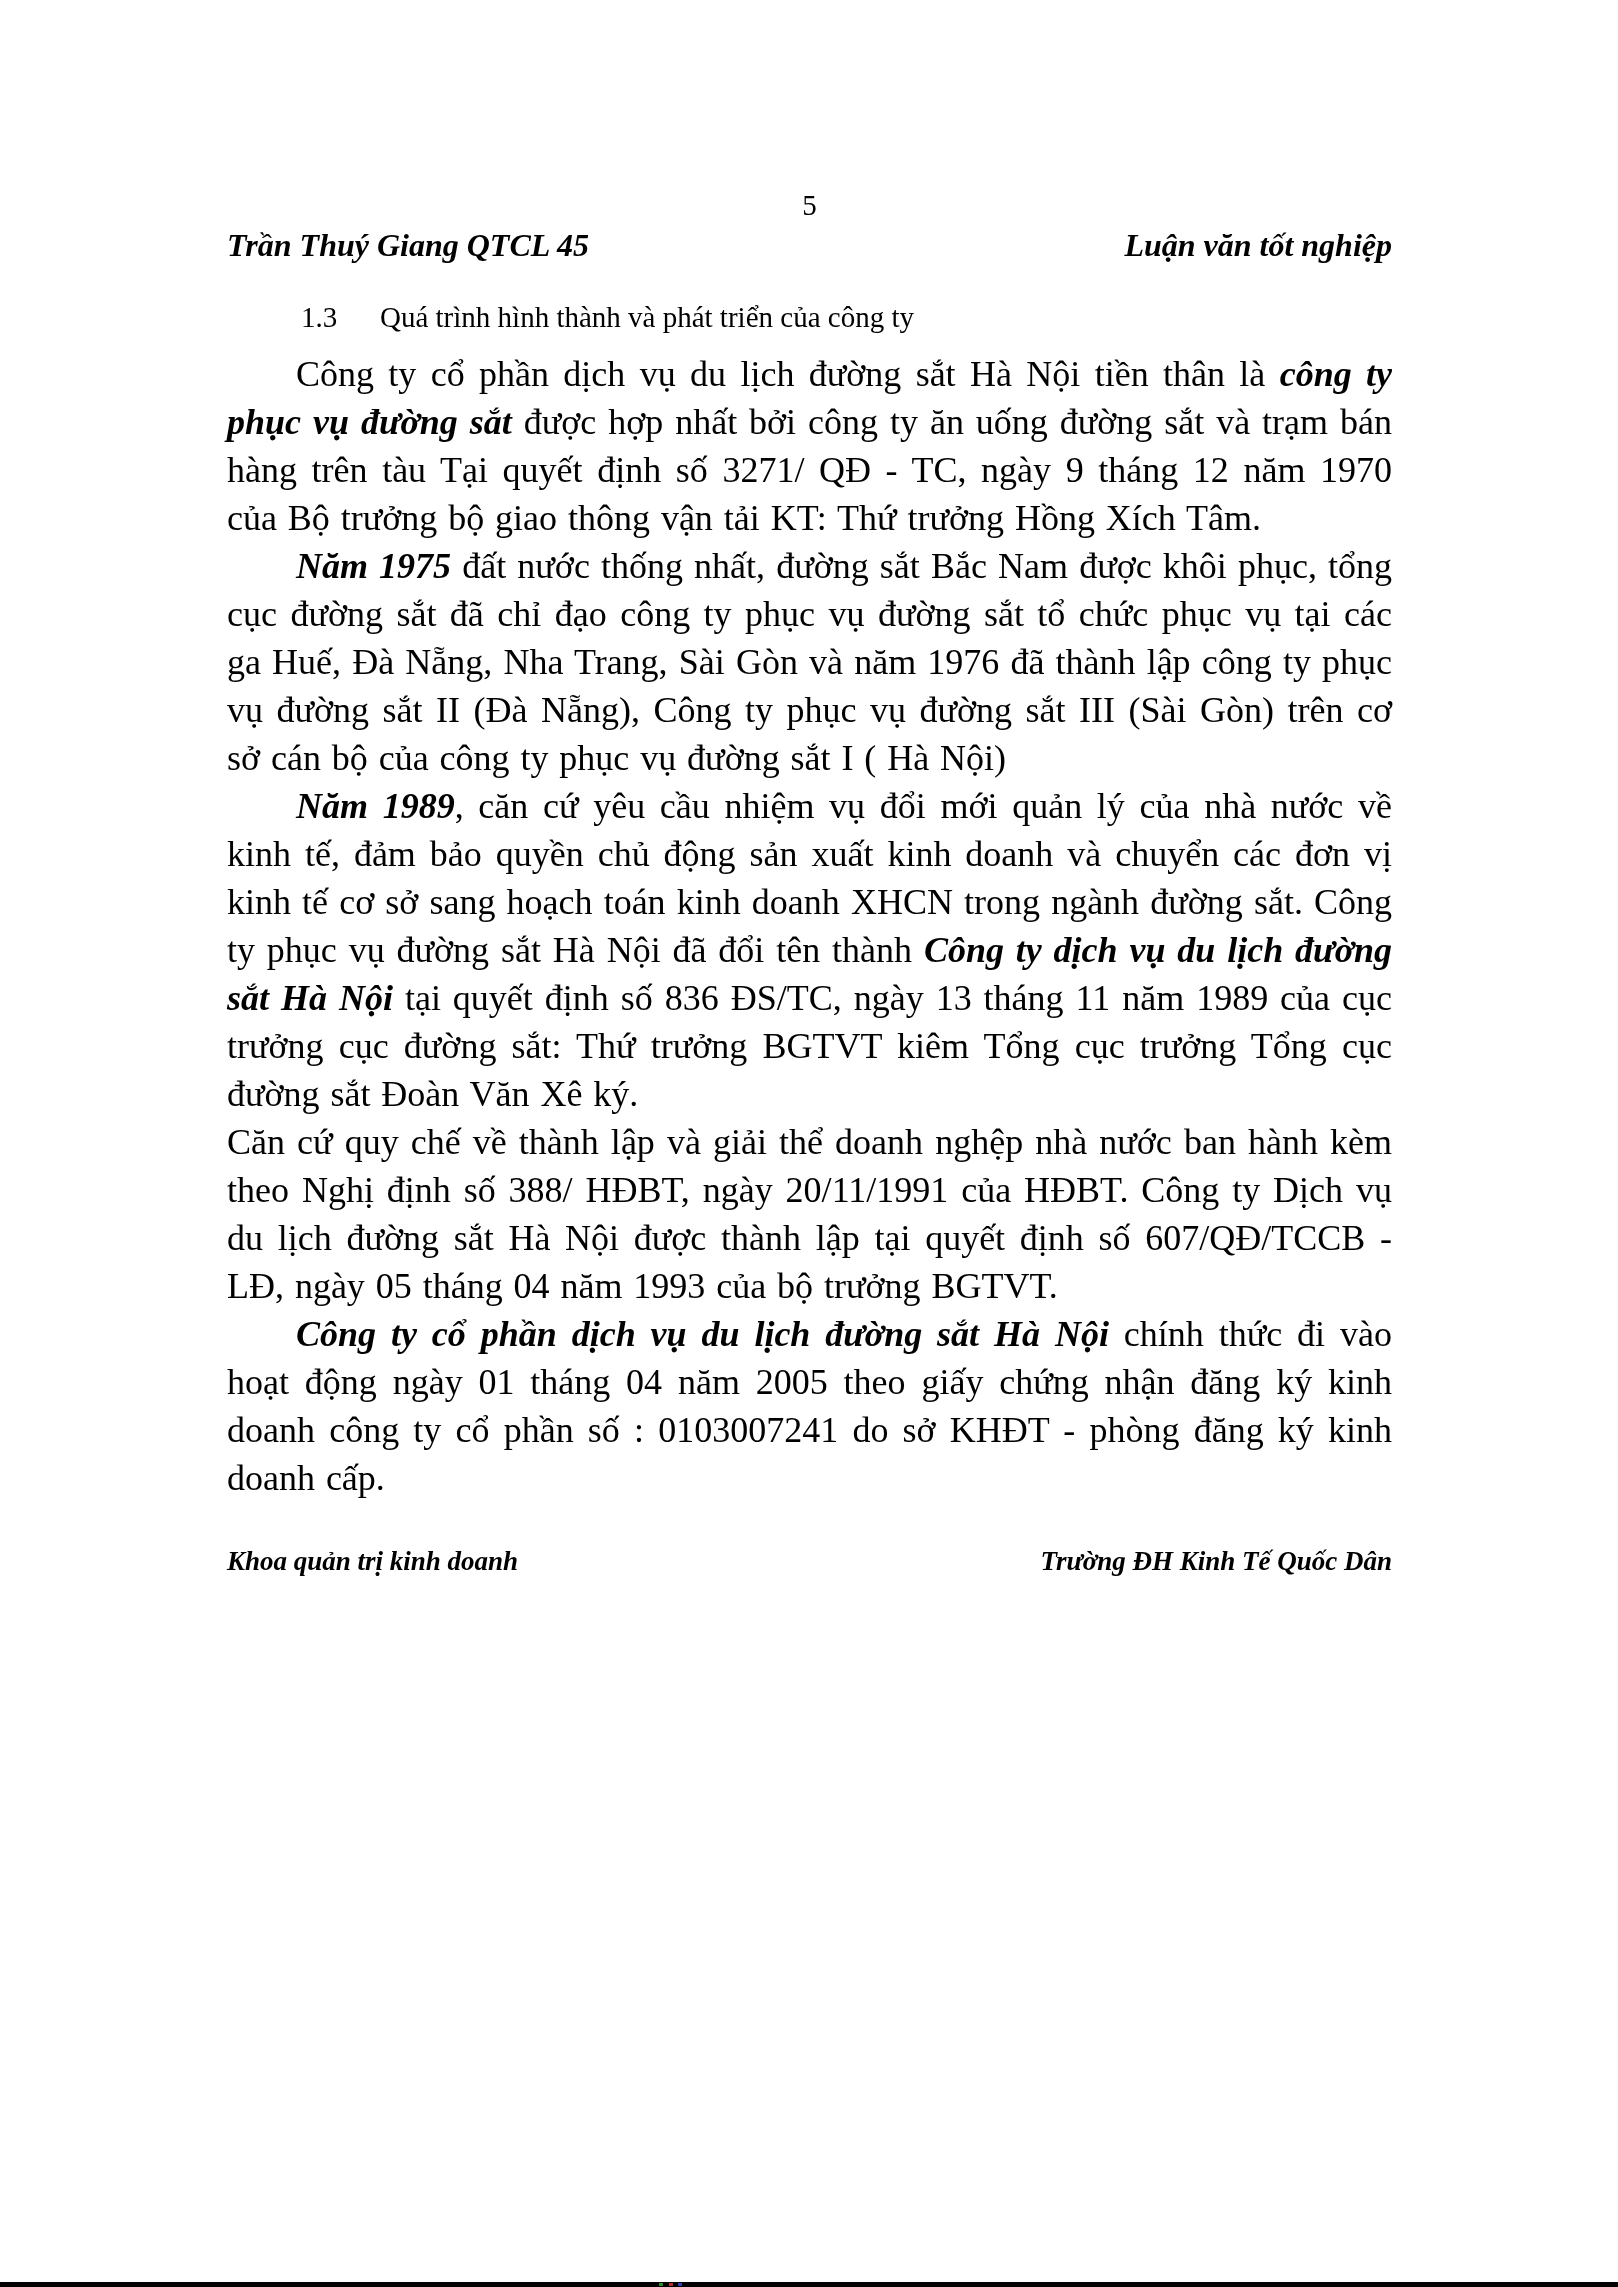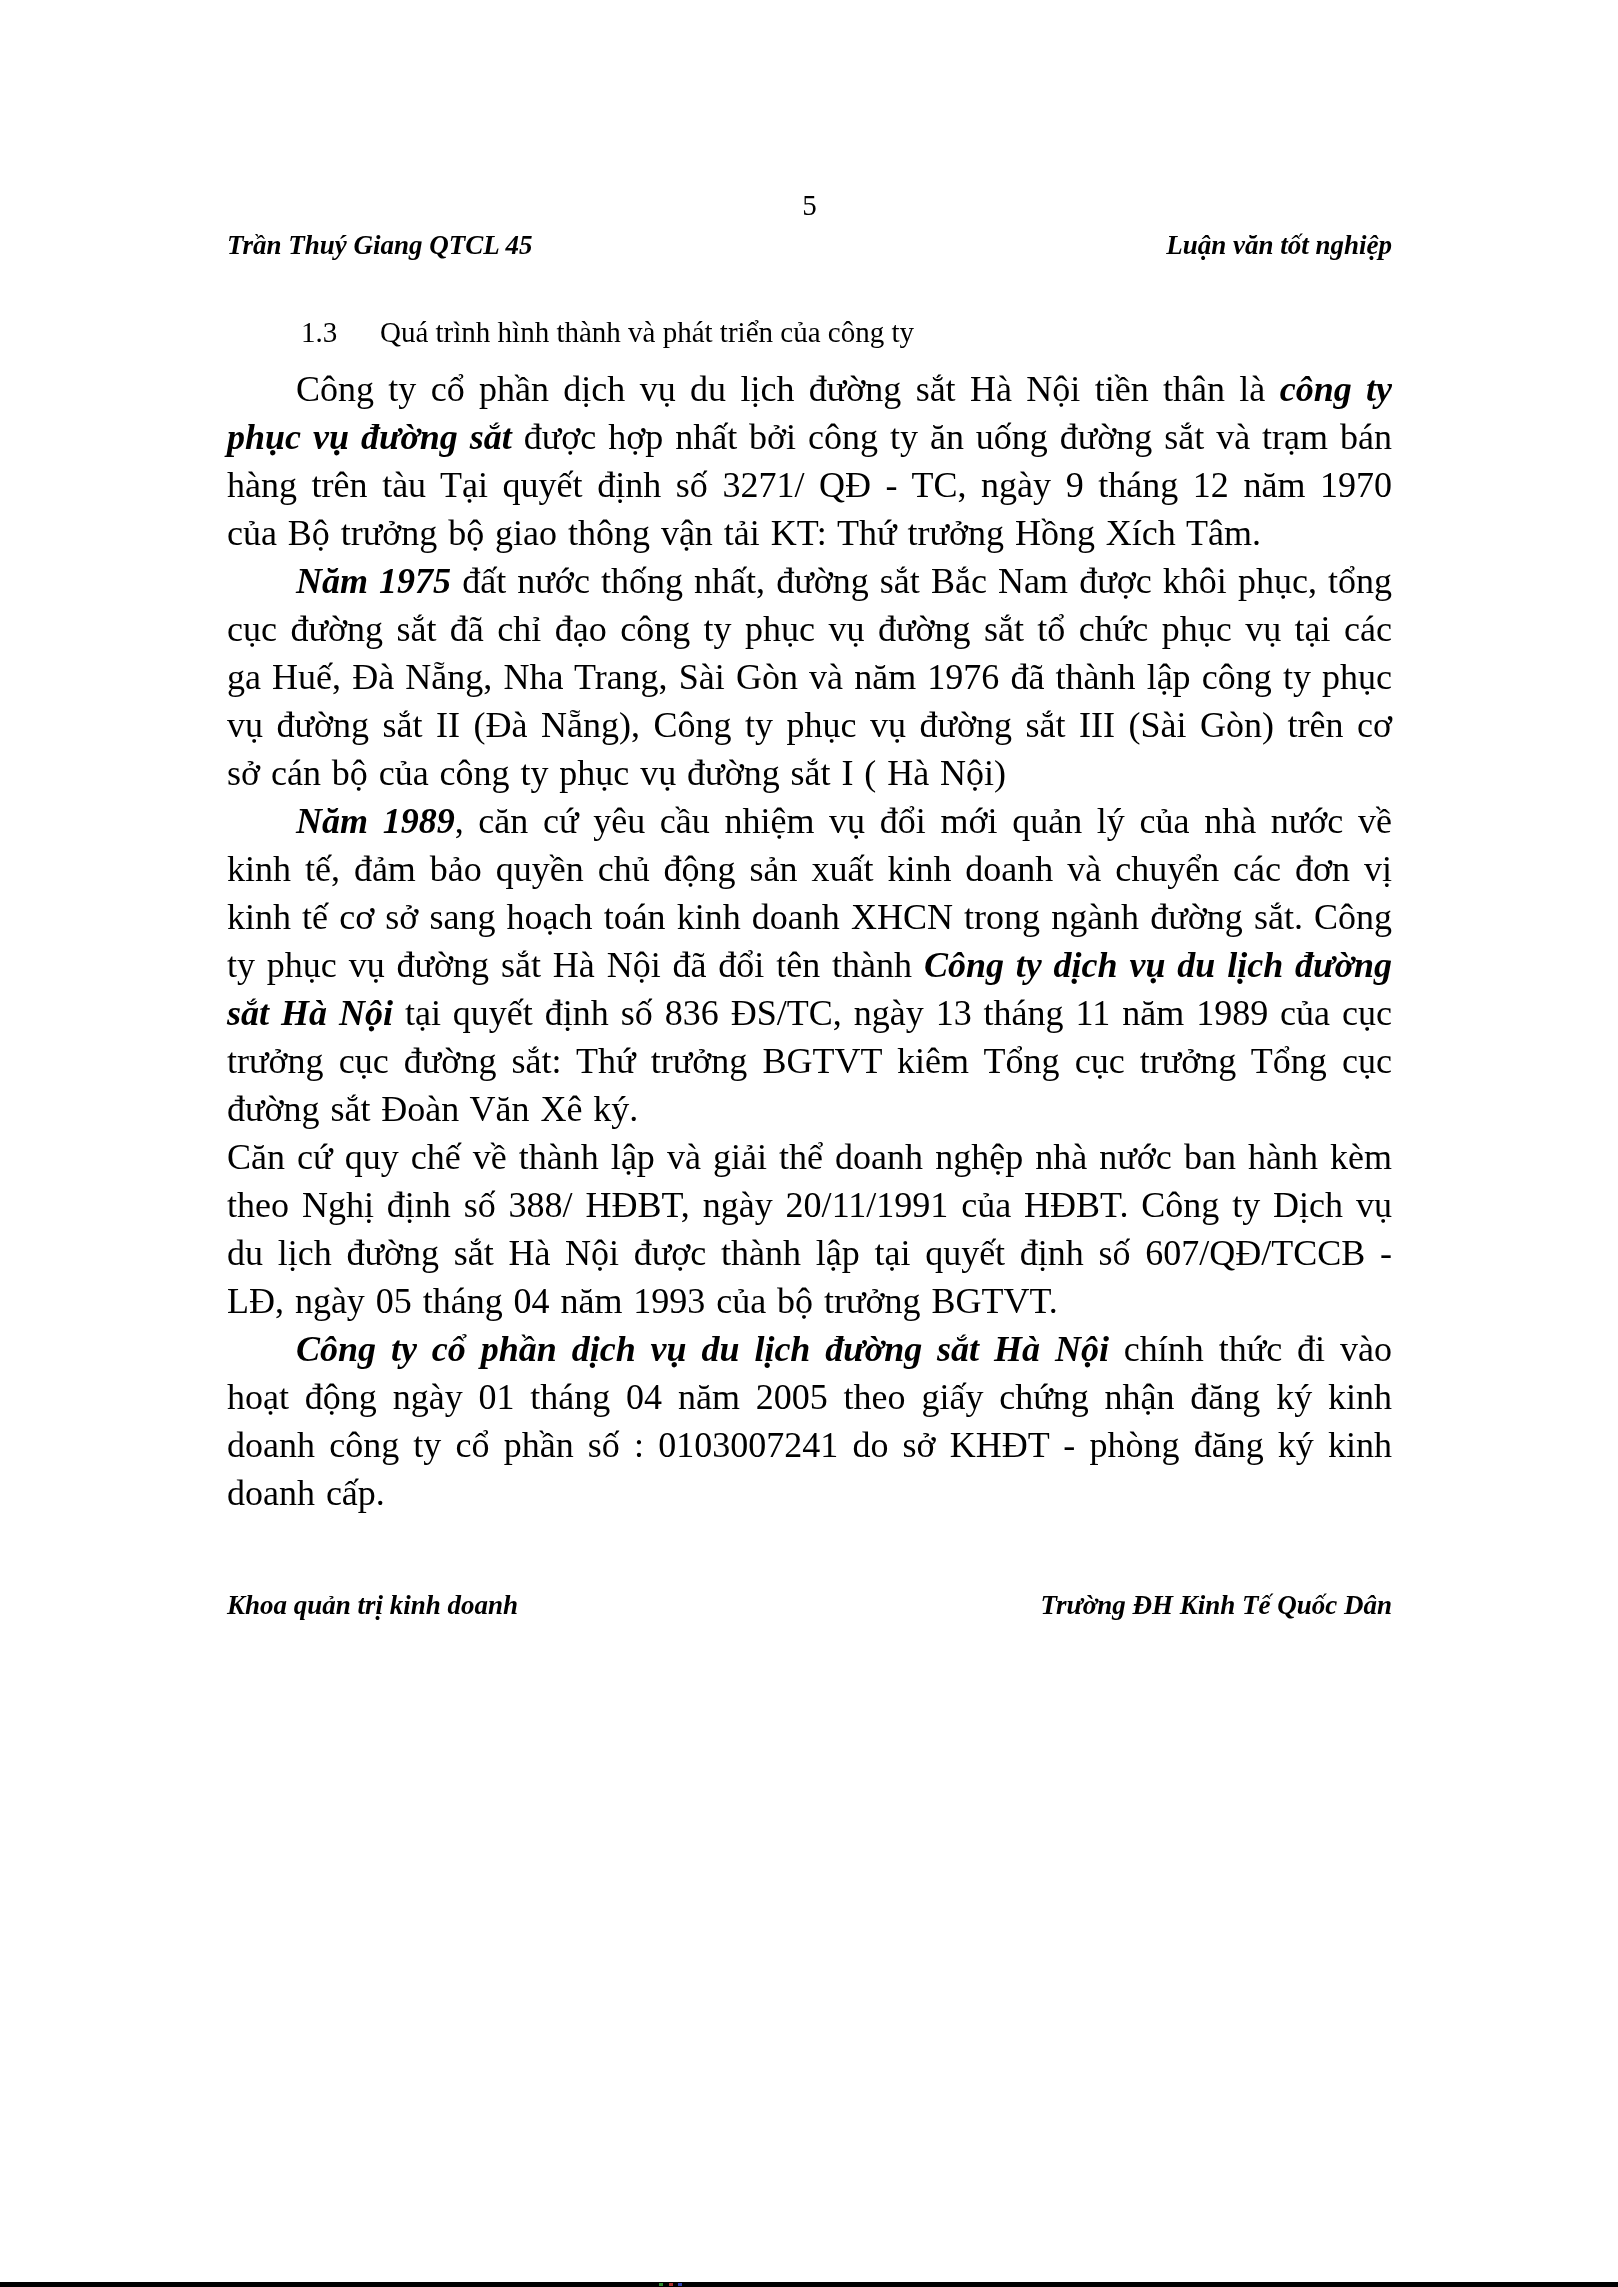--- a/index.html
+++ b/index.html
@@ -19,26 +19,26 @@
     width: 1165px;
   }
   .page-number {
     text-align: center;
     font-size: 29px;
     line-height: 37px;
   }
   .doc-header {
     display: flex;
     justify-content: space-between;
-    font-size: 27px;
+    font-size: 32px;
     line-height: 38px;
     font-weight: bold;
     font-style: italic;
     margin-top: 1.9px;
-    margin-bottom: 48px;
+    margin-bottom: 33px;
   }
   .section-heading {
     font-size: 29px;
     line-height: 40px;
     font-weight: normal;
     padding-left: 74px;
     margin: 0 0 13.4px 0;
   }
   .section-heading .h-num {
     display: inline-block;
@@ -53,21 +53,21 @@
   }
   .body-par.indent { text-indent: 69px; }
   .bi { font-weight: bold; font-style: italic; }
   .doc-footer {
     display: flex;
     justify-content: space-between;
     font-size: 27px;
     line-height: 38px;
     font-weight: bold;
     font-style: italic;
-    margin-top: 69px;
+    margin-top: 40px;
   }
   .bottom-edge {
     position: absolute;
     left: 0;
     bottom: 0;
     width: 100%;
     height: 4.8px;
     background: #000000;
   }
   .artifact {

